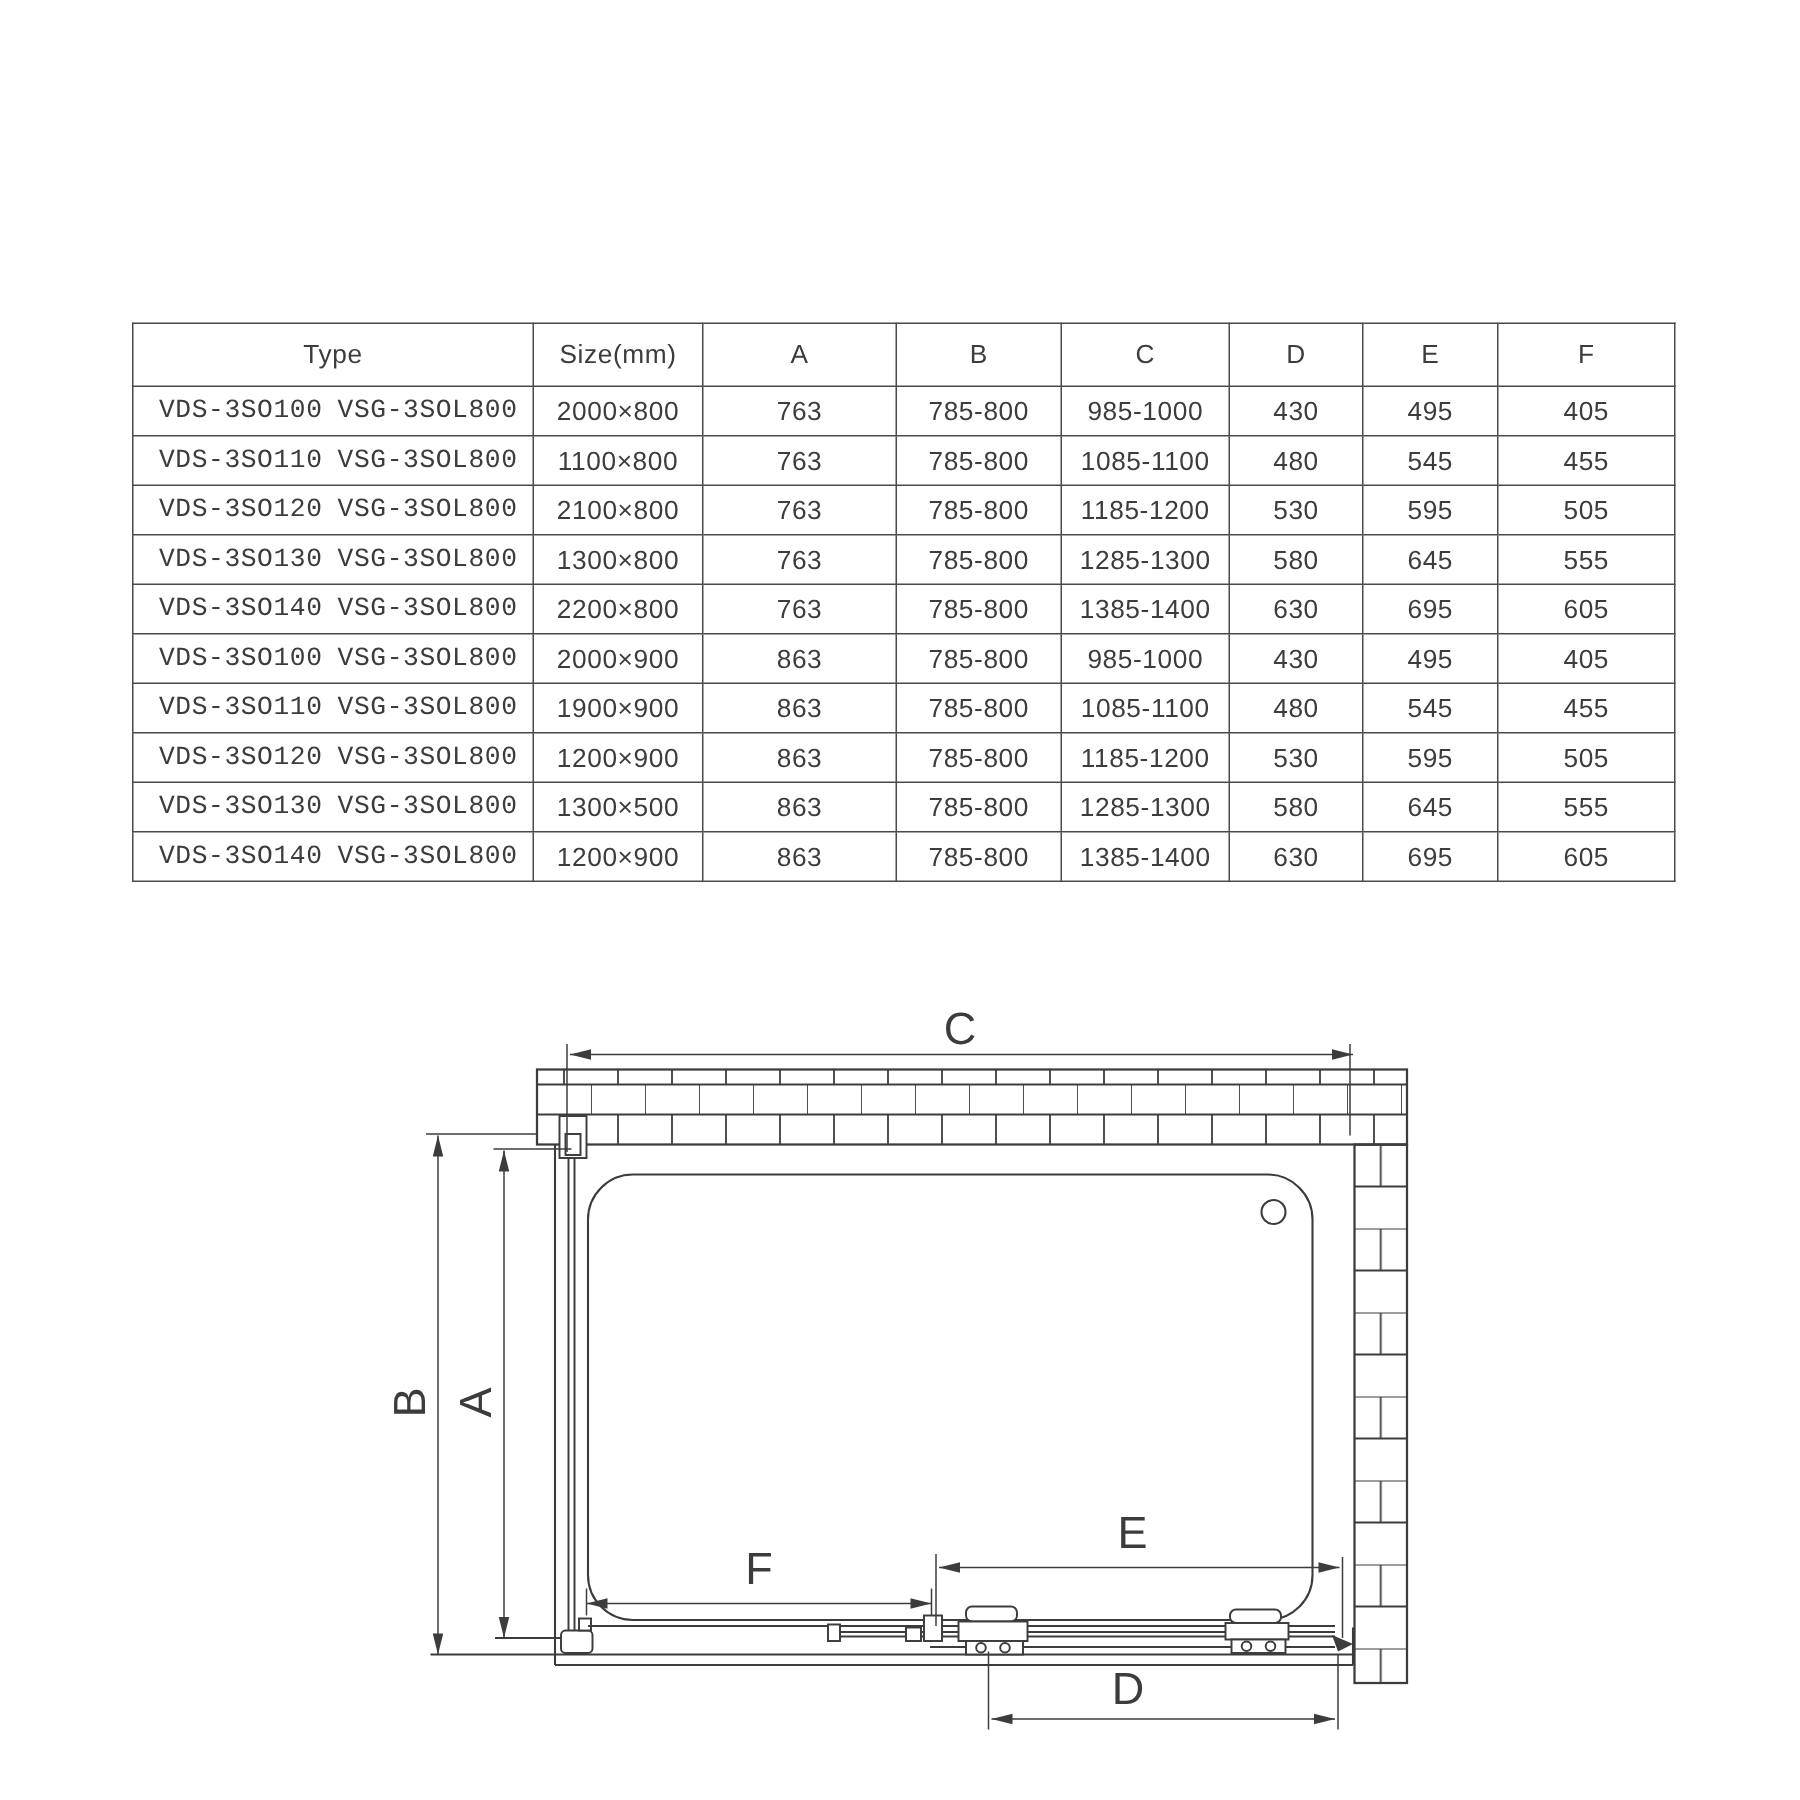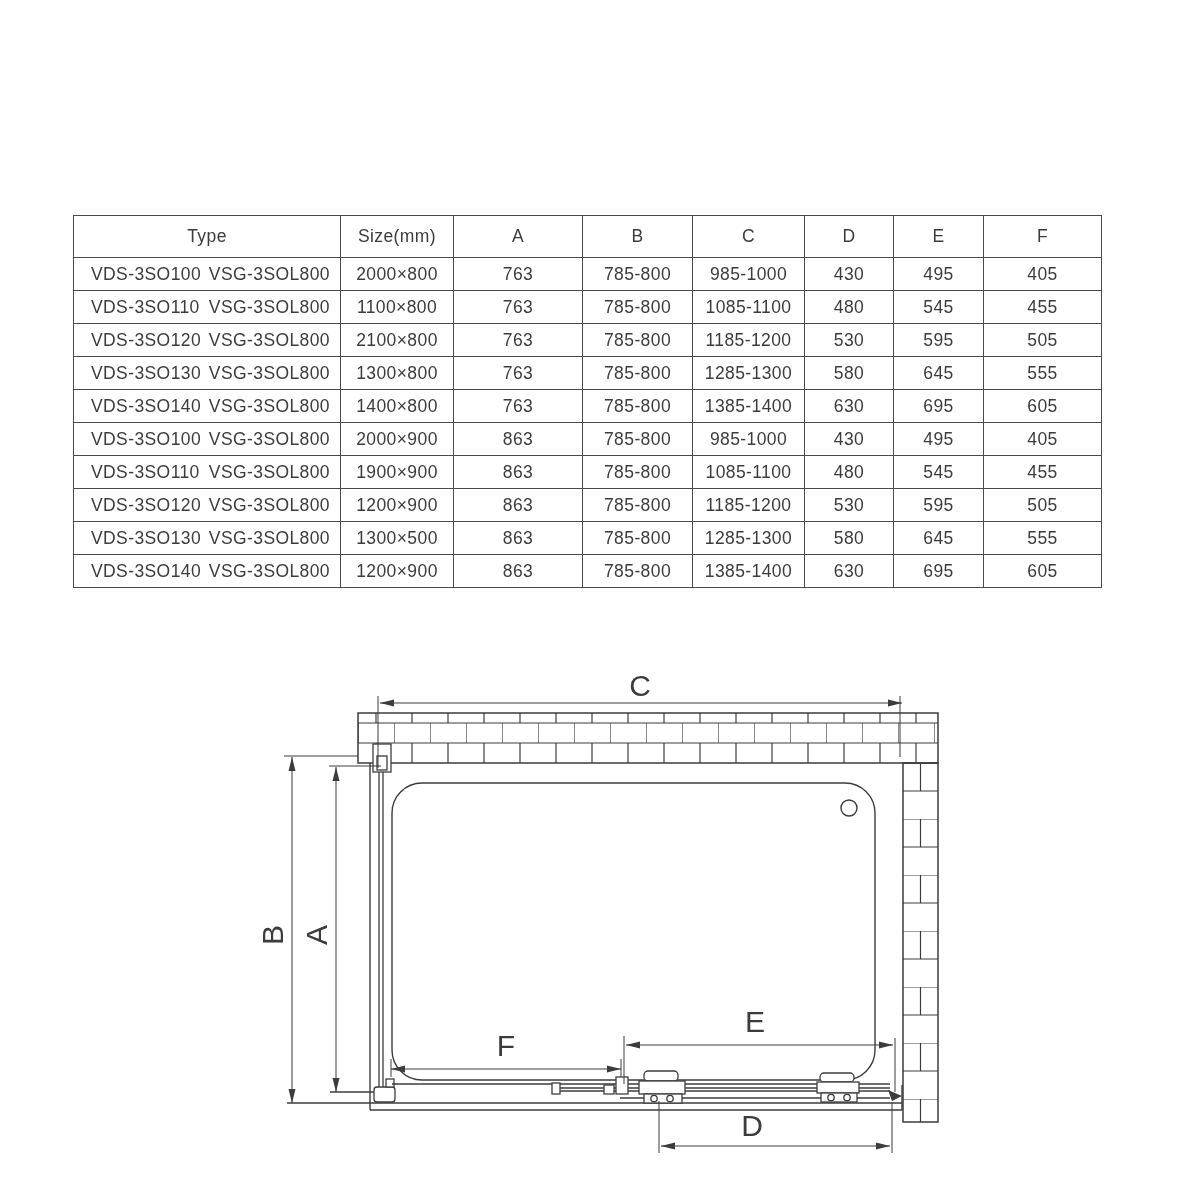--- a/index.html
+++ b/index.html
@@ -1,37 +1,37 @@
 <!DOCTYPE html>
 <html><head>
 <meta charset="utf-8">
 <style>
   html,body{margin:0;padding:0;background:#ffffff;}
   body{width:1200px;height:1200px;position:relative;font-family:"Liberation Sans",sans-serif;color:#3c3c3c;overflow:hidden;}
 
   
-  .spec-table-wrap{position:absolute;left:73px;top:215px;}
+  .spec-table-wrap{position:absolute;left:88px;top:215px;}
   table.spec{border-collapse:collapse;table-layout:fixed;width:1028px;background:#fff;}
   table.spec th,table.spec td{
     border:1.6px solid #4a4a4a;
     font-weight:normal;
     font-size:17.5px;
     letter-spacing:.4px;
     color:#3c3c3c;
     text-align:center;
     vertical-align:middle;
     padding:0;
     overflow:hidden;
     white-space:nowrap;
   }
   table.spec th{height:41px;}
   table.spec td{height:32px;}
   td.type-cell{text-align:left;}
   .type-inner{display:flex;justify-content:space-between;padding:0 10px 0 17px;}
-  .type-inner span{display:inline-block;}
+  .type-inner span{display:inline-block;font-family:Liberation Mono, monospace;}
 
   
   .diagram{position:absolute;left:0;top:640px;width:1200px;height:560px;}
   .draw{stroke:#3c3c3c;fill:none;}
   .dimtext{fill:#3c3c3c;font-family:"Liberation Sans",sans-serif;font-size:30px;}
 </style>
 </head>
 <body>
 
 <div class="spec-table-wrap">
@@ -119,21 +119,21 @@
     <td>645</td>
     <td>555</td>
   </tr>
         <tr>
     <td class="type-cell">
       <span class="type-inner">
         <span>VDS-3SO140</span>
         <span>VSG-3SOL800</span>
       </span>
     </td>
-    <td>1400×800</td>
+    <td>2200×800</td>
     <td>763</td>
     <td>785-800</td>
     <td>1385-1400</td>
     <td>630</td>
     <td>695</td>
     <td>605</td>
   </tr>
         <tr>
     <td class="type-cell">
       <span class="type-inner">

